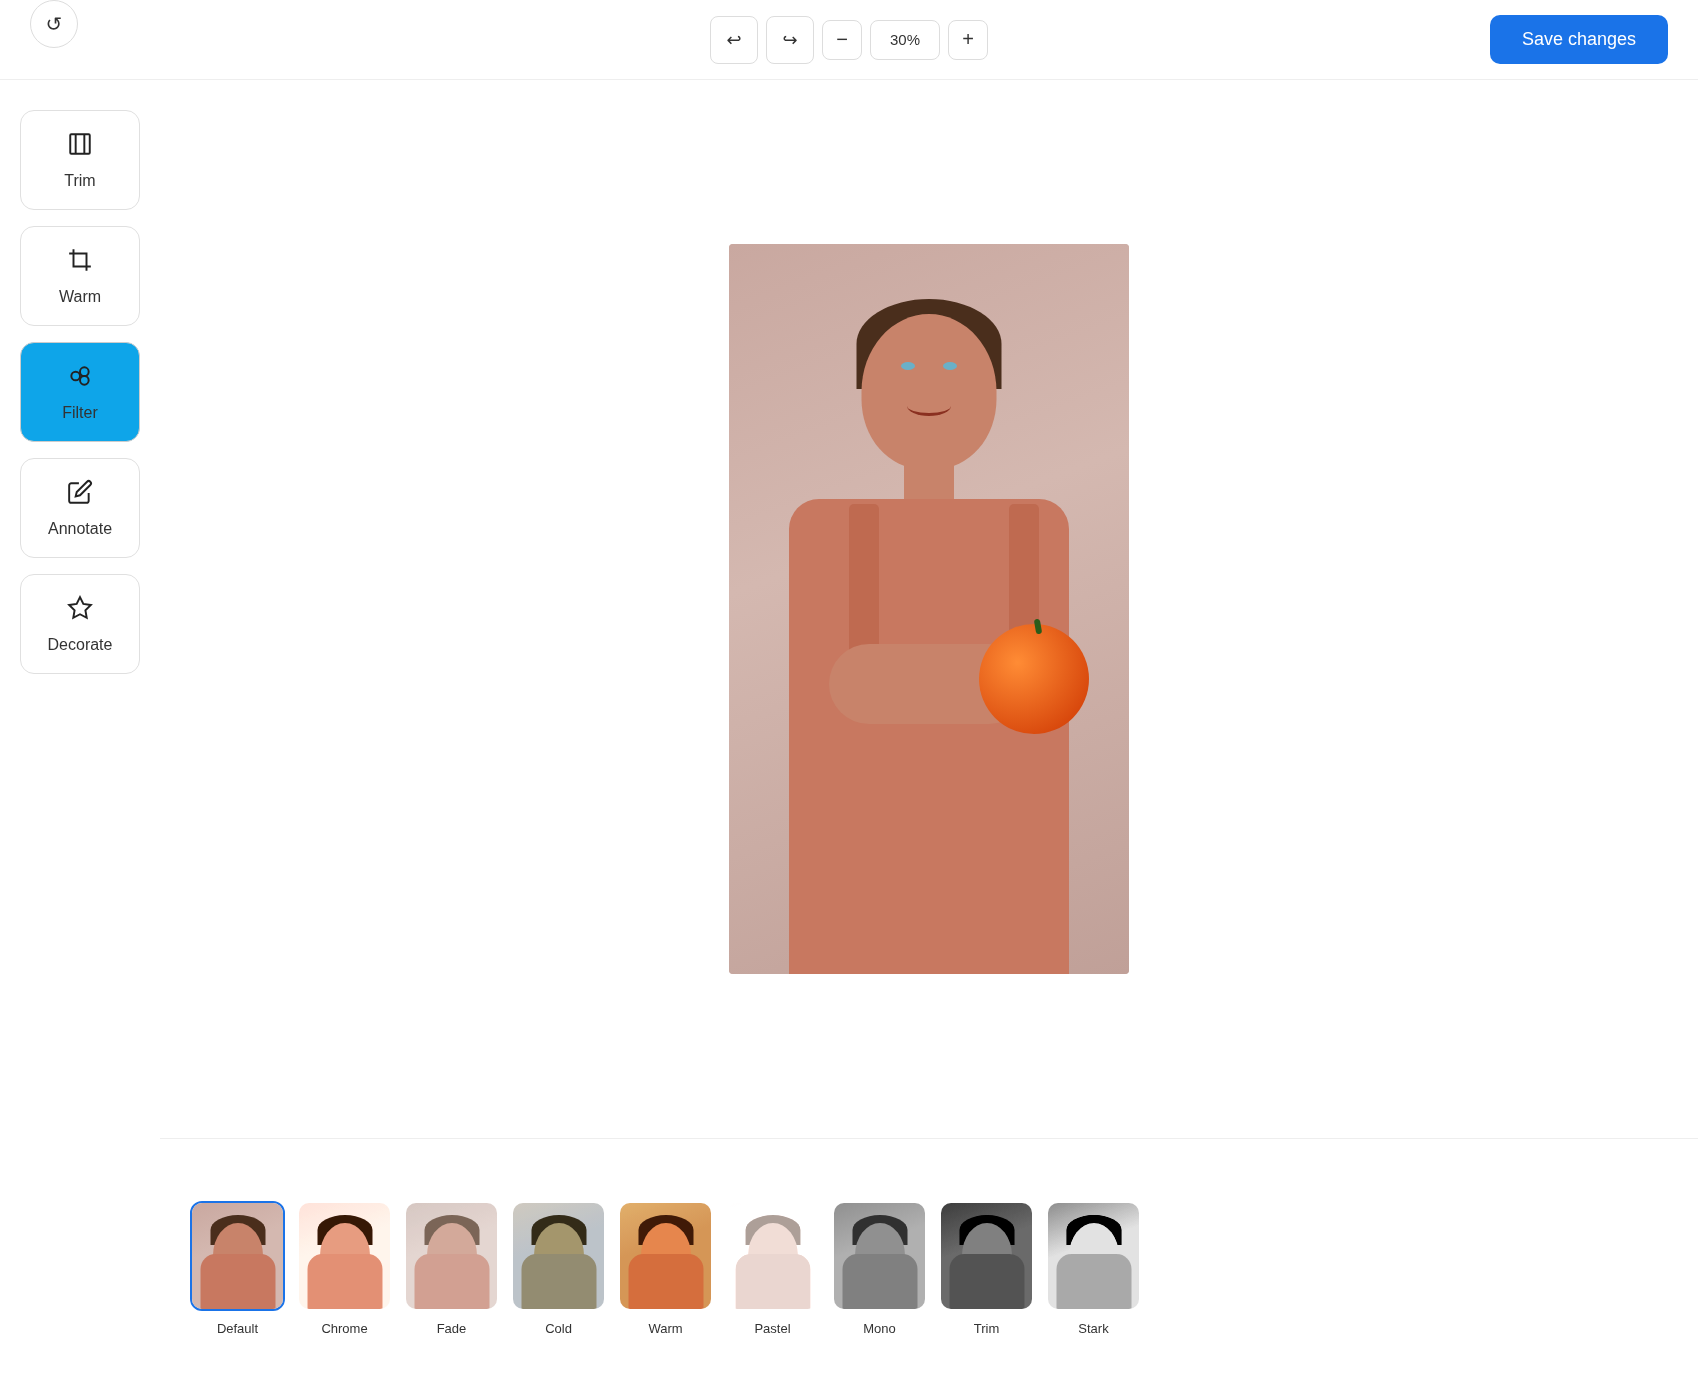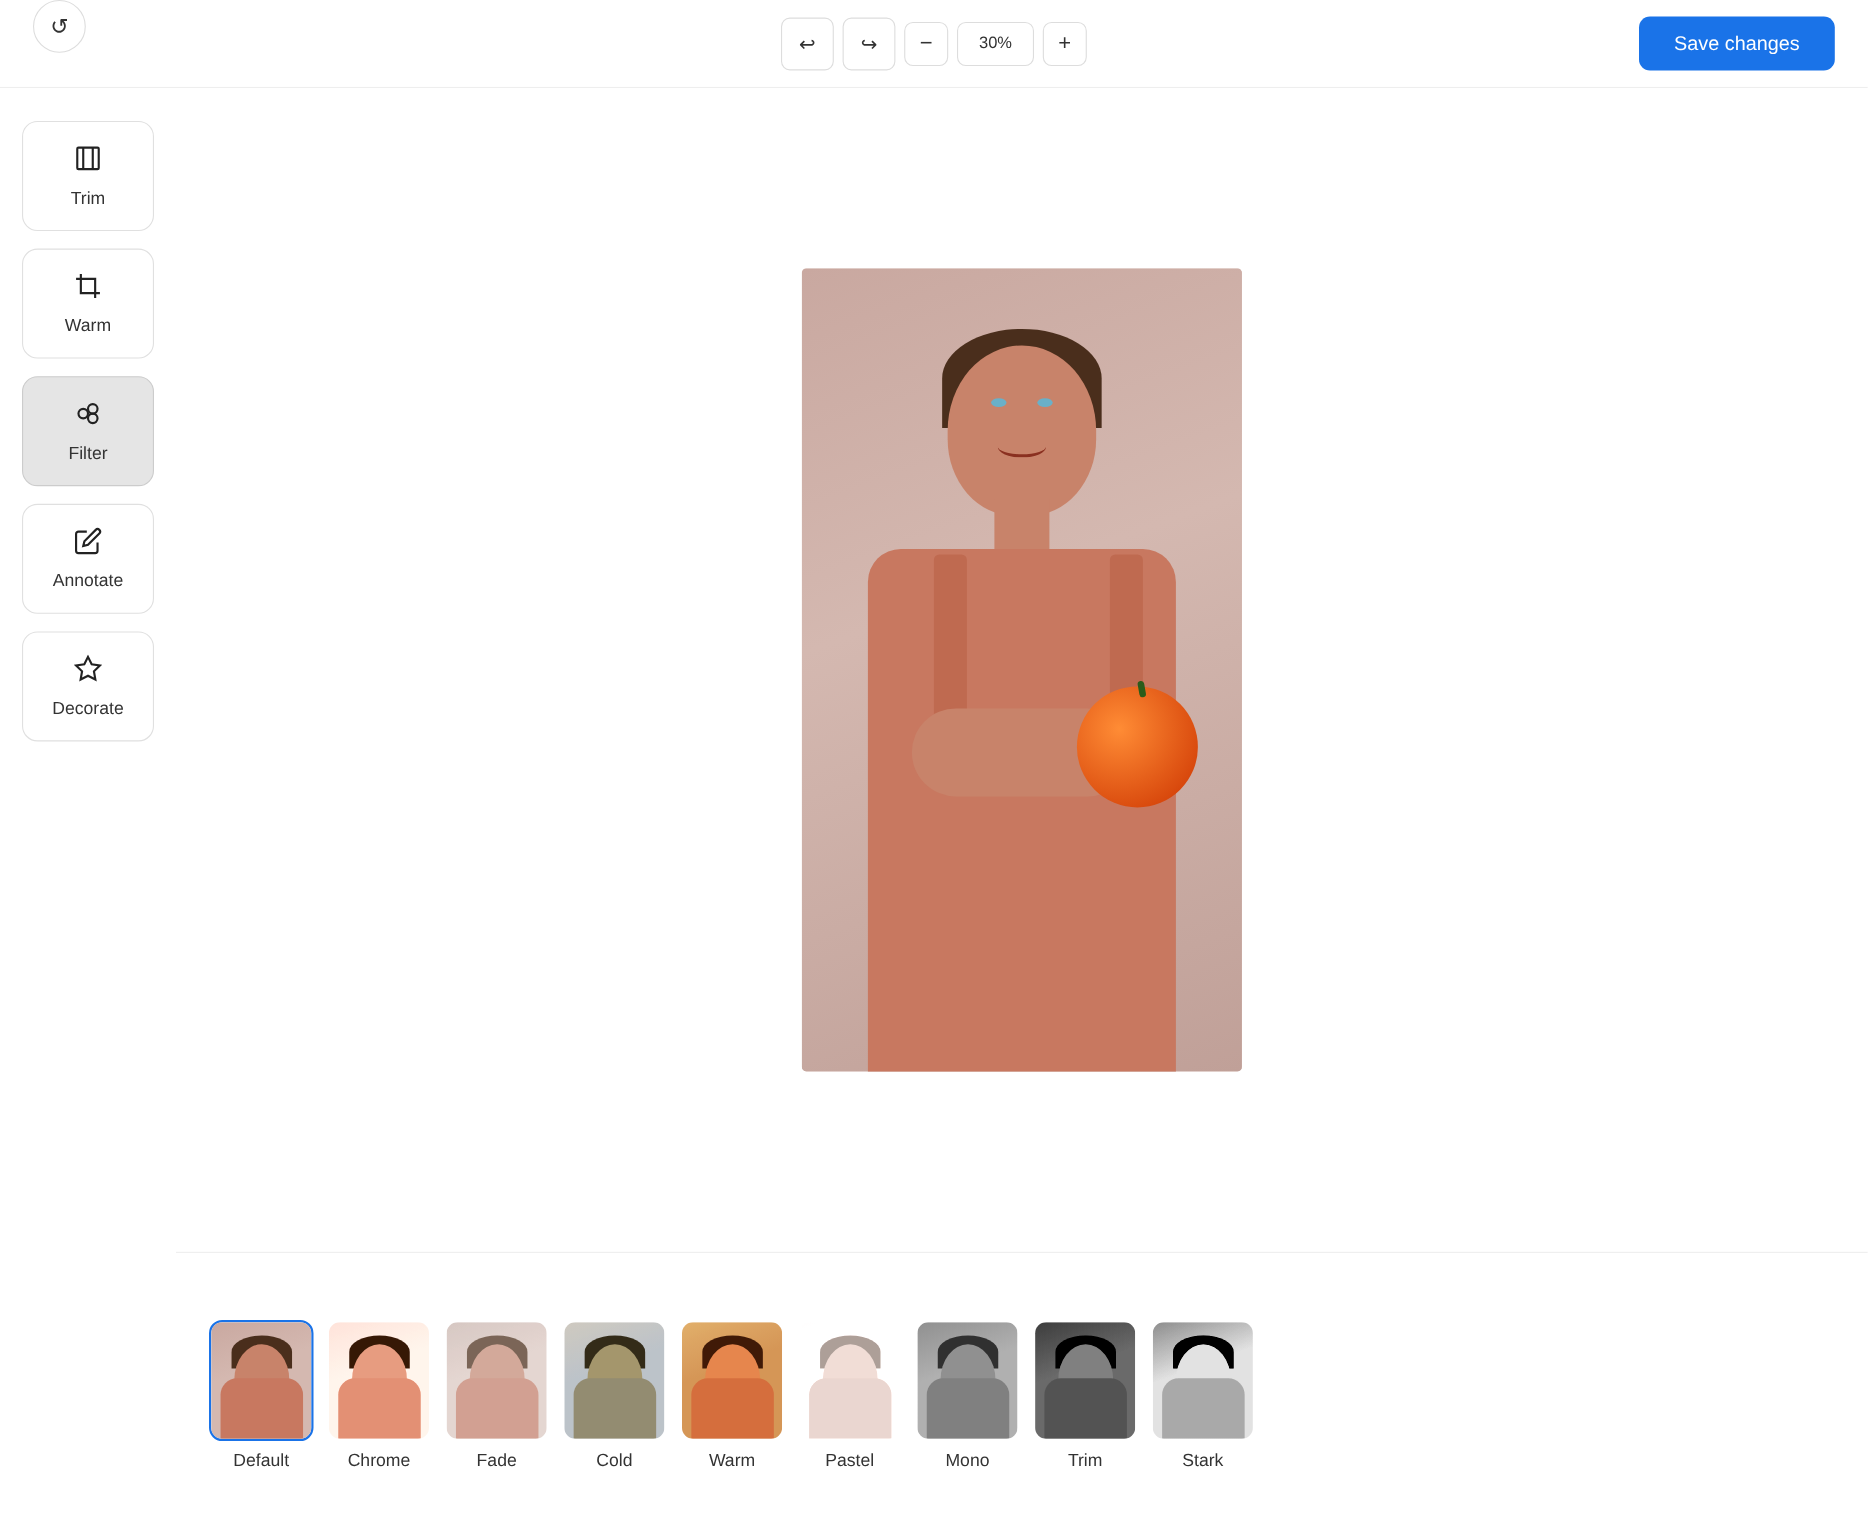--- a/index.html
+++ b/index.html
@@ -117,21 +117,21 @@
       background: #fff;
       display: flex;
       flex-direction: column;
       align-items: center;
       justify-content: center;
       gap: 8px;
       cursor: pointer;
       color: #333;
     }
     .sidebar-item.active {
-      background: #e5e5e5;
+      background: #0ea5e9;
       border-color: #ccc;
     }
     .sidebar-icon {
       font-size: 26px;
       color: #222;
     }
     .sidebar-label {
       font-size: 16px;
       color: #333;
     }
@@ -265,21 +265,21 @@
       width: 75px;
       height: 55px;
       border-radius: 15px 15px 0 0;
       background: #c8836a;
       position: absolute;
       bottom: 0;
       left: 50%;
       transform: translateX(-50%);
     }
     .filter-label {
-      font-size: 16px;
+      font-size: 13px;
       color: #333;
     }
   </style>
 </head>
 <body>
 
 <button class="history-btn">
   <span>↺</span>
 </button>
 

